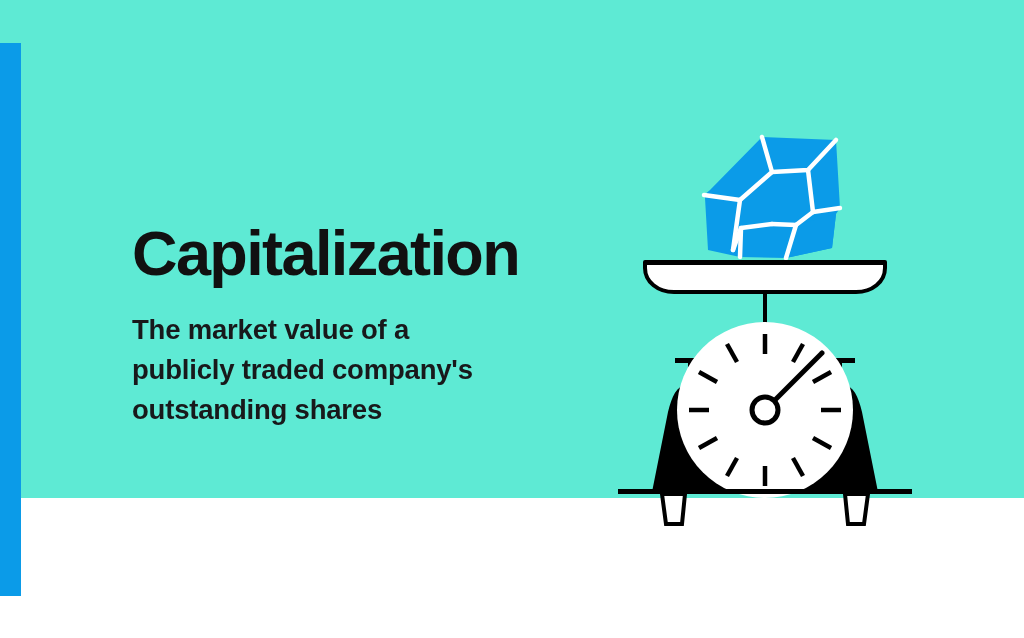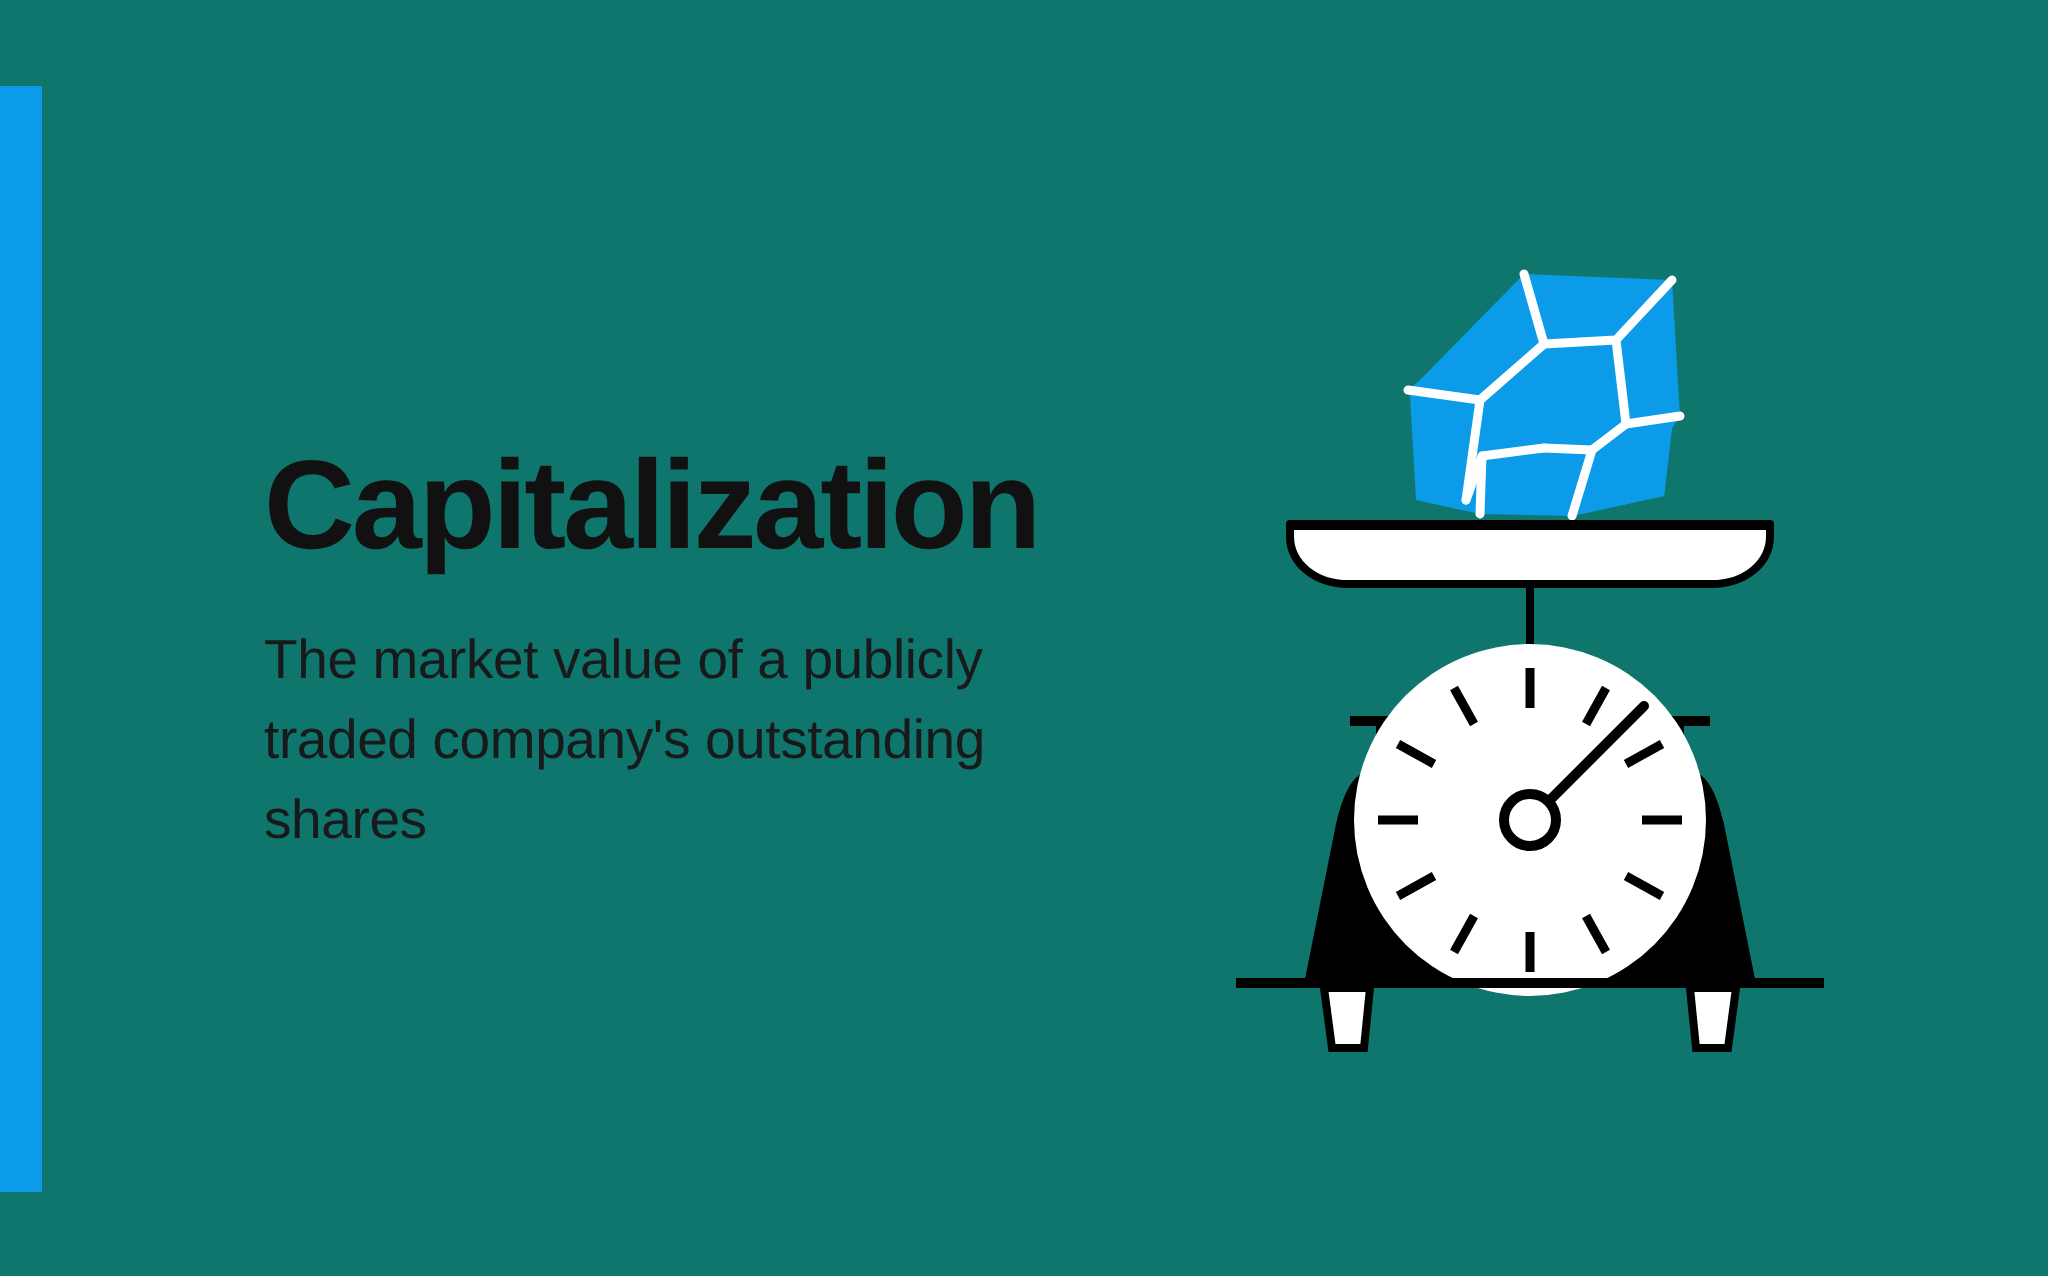--- a/index.html
+++ b/index.html
@@ -10,22 +10,22 @@
   body {
     width: 1024px;
     height: 638px;
     background: #ffffff;
     font-family: "Liberation Sans", sans-serif;
     overflow: hidden;
   }
   .slide {
     position: relative;
     width: 1024px;
-    height: 638px;
-    background: #0f766e;
+    height: 498px;
+    background: #5eead4;
   }
   
   .accent-bar {
     position: absolute;
     left: 0;
     top: 43px;
     width: 21px;
     height: 553px;
     background: #0b9be8;
   }
@@ -44,21 +44,21 @@
     font-weight: 700;
     letter-spacing: -1.6px;
     color: #111111;
     white-space: nowrap;
   }
   .subtitle {
     margin: 22px 0 0 0;
     font-family: "Liberation Sans", sans-serif;
     font-size: 27.5px;
     line-height: 40px;
-    font-weight: 400;
+    font-weight: 700;
     letter-spacing: -0.2px;
     color: #18191b;
     width: 370px;
   }
   
   .illustration {
     position: absolute;
     left: 600px;
     top: 100px;
     width: 330px;

